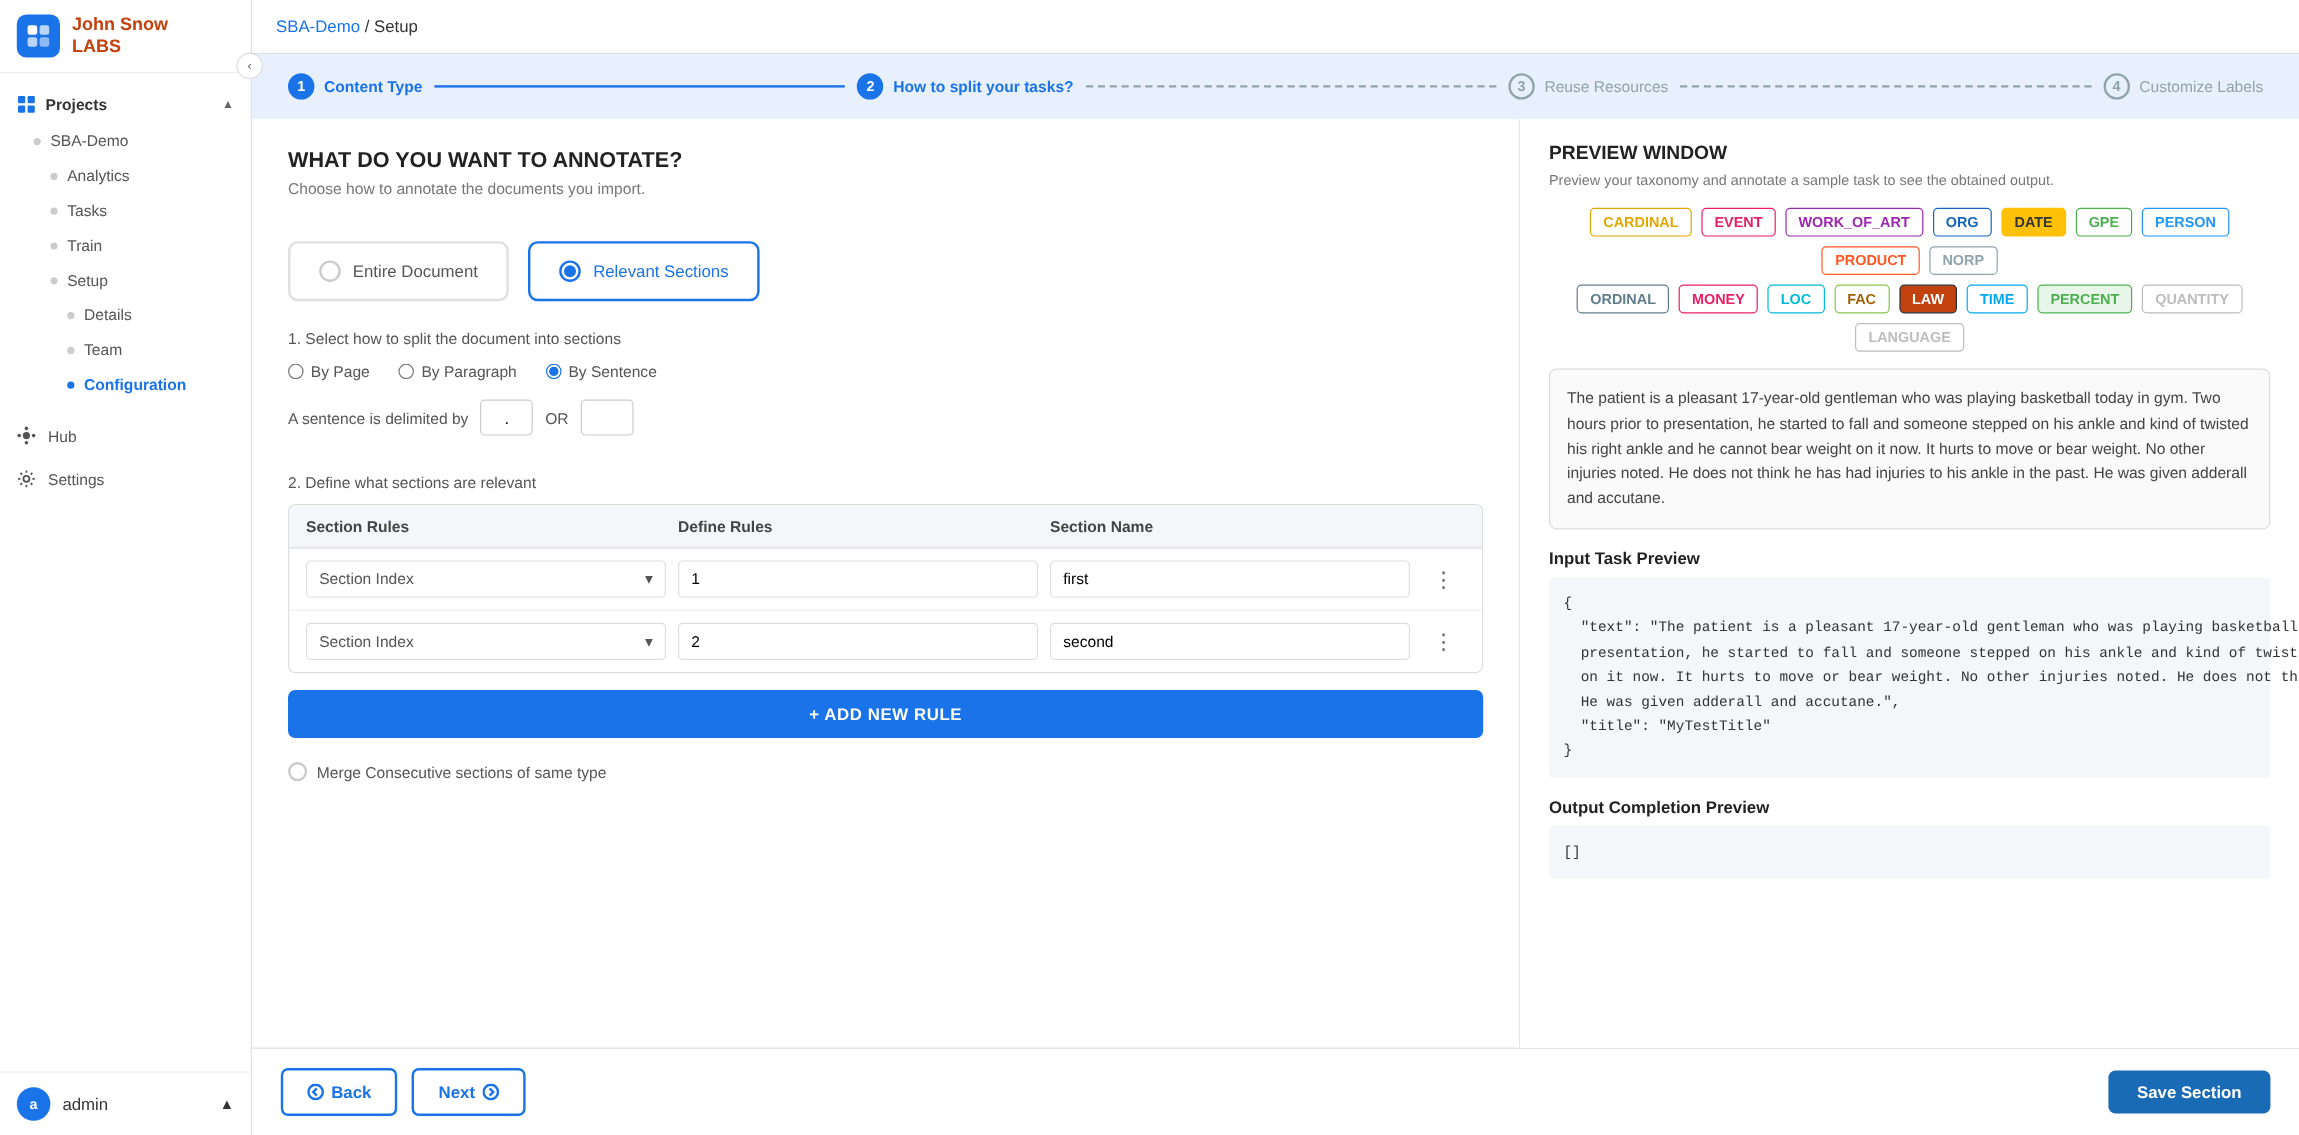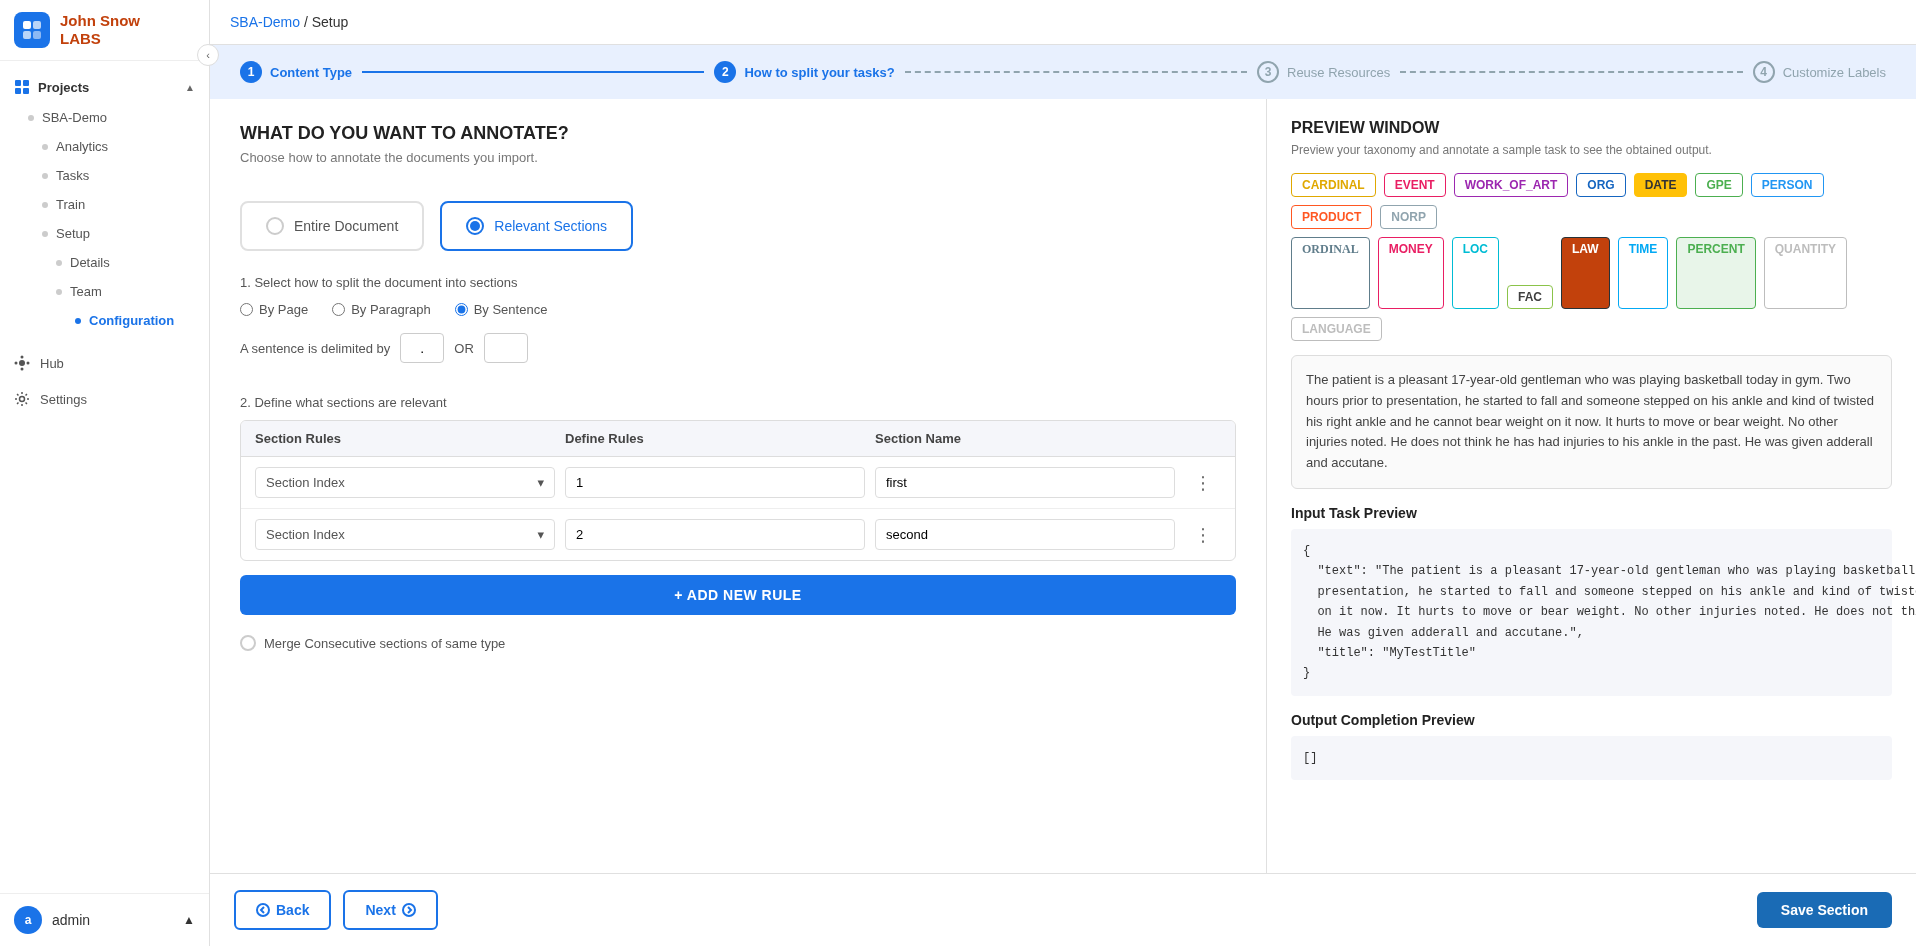--- a/index.html
+++ b/index.html
@@ -9,21 +9,21 @@
     .sidebar { width: 210px; background: #fff; border-right: 1px solid #e0e0e0; display: flex; flex-direction: column; height: 946px; flex-shrink: 0; }
     .logo-area { padding: 12px 14px; display: flex; align-items: center; gap: 10px; border-bottom: 1px solid #eee; }
     .logo-icon { width: 36px; height: 36px; background: #1a73e8; border-radius: 8px; display: flex; align-items: center; justify-content: center; color: white; font-weight: bold; font-size: 12px; }
     .logo-text { font-weight: 700; color: #c2410c; font-size: 15px; line-height: 1.2; }
 
     .nav-section { padding: 10px 0; flex: 1; }
     .nav-group-label { padding: 8px 14px; font-size: 13px; font-weight: 600; color: #333; display: flex; align-items: center; justify-content: space-between; cursor: pointer; }
     .nav-group-label .chevron { font-size: 10px; color: #666; }
     .nav-item { padding: 7px 14px 7px 28px; font-size: 13px; color: #555; cursor: pointer; display: flex; align-items: center; gap: 8px; }
     .nav-item.sub { padding-left: 42px; }
-    .nav-item.sub.active { color: #1a73e8; font-weight: 600; margin-left: 19px; }
+    .nav-item.sub.active { color: #1a73e8; font-weight: 600; }
     .nav-item .dot { width: 6px; height: 6px; border-radius: 50%; background: #ccc; flex-shrink: 0; }
     .nav-item .dot.active { background: #1a73e8; }
     .nav-main-item { padding: 10px 14px; font-size: 13px; color: #555; cursor: pointer; display: flex; align-items: center; gap: 10px; }
 
     .sidebar-footer { padding: 12px 14px; border-top: 1px solid #eee; display: flex; align-items: center; gap: 10px; }
     .avatar { width: 28px; height: 28px; border-radius: 50%; background: #1a73e8; color: white; display: flex; align-items: center; justify-content: center; font-size: 12px; font-weight: 600; }
     .sidebar-collapse { position: absolute; left: 197px; top: 44px; width: 22px; height: 22px; background: white; border: 1px solid #ddd; border-radius: 50%; display: flex; align-items: center; justify-content: center; cursor: pointer; font-size: 11px; color: #666; z-index: 10; }
 
     
     .main { flex: 1; display: flex; flex-direction: column; overflow: hidden; }
@@ -97,35 +97,35 @@
     .btn-back { padding: 10px 20px; border: 2px solid #1a73e8; color: #1a73e8; background: white; border-radius: 6px; font-size: 14px; font-weight: 600; cursor: pointer; display: flex; align-items: center; gap: 6px; }
     .btn-next { padding: 10px 20px; border: 2px solid #1a73e8; color: #1a73e8; background: white; border-radius: 6px; font-size: 14px; font-weight: 600; cursor: pointer; display: flex; align-items: center; gap: 6px; text-align: center; }
     .btn-save { padding: 10px 24px; background: #1a6bb5; color: white; border: none; border-radius: 6px; font-size: 14px; font-weight: 600; cursor: pointer; margin-left: auto; }
 
     
     .right-panel { width: 650px; background: #fff; border-left: 1px solid #e0e0e0; padding: 20px 24px; overflow-y: auto; flex-shrink: 0; }
     .preview-title { font-size: 16px; font-weight: 700; color: #222; margin-bottom: 6px; }
     .preview-subtitle { font-size: 12px; color: #777; margin-bottom: 16px; }
 
     
-    .tag-row { display: flex; flex-wrap: wrap; gap: 8px; margin-bottom: 8px; }
+    .tag-row { display: flex; flex-wrap: wrap; gap: 8px; margin-bottom: 8px; justify-content: center; }
     .tag { padding: 4px 10px; border-radius: 4px; font-size: 12px; font-weight: 600; border: 1.5px solid; cursor: pointer; }
     .tag.cardinal { border-color: #e0a800; color: #e0a800; }
     .tag.event { border-color: #e91e63; color: #e91e63; }
     .tag.work_of_art { border-color: #9c27b0; color: #9c27b0; }
     .tag.org { border-color: #1565c0; color: #1565c0; }
     .tag.date { border-color: #fff; color: #333; background: #ffc107; border-color: #ffc107; }
     .tag.gpe { border-color: #4caf50; color: #4caf50; }
     .tag.person { border-color: #2196f3; color: #2196f3; }
     .tag.product { border-color: #ff5722; color: #ff5722; }
     .tag.norp { border-color: #90a4ae; color: #90a4ae; }
-    .tag.ordinal { border-color: #607d8b; color: #607d8b; font-family: Liberation Serif, serif; }
+    .tag.ordinal { border-color: #607d8b; color: #607d8b; }
     .tag.money { border-color: #e91e63; color: #e91e63; }
     .tag.loc { border-color: #00bcd4; color: #00bcd4; }
-    .tag.fac { border-color: #8bc34a; color: #404040; margin-top: 48px; }
+    .tag.fac { border-color: #8bc34a; color: #a16207; }
     .tag.law { border-color: #fff; color: #fff; background: #c2410c; border-color: #263238; }
     .tag.time { border-color: #03a9f4; color: #03a9f4; }
     .tag.percent { border-color: #4caf50; color: #4caf50; background: #e8f5e9; }
     .tag.quantity { border-color: #bdbdbd; color: #bdbdbd; }
     .tag.language { border-color: #bdbdbd; color: #bdbdbd; }
 
     
     .sample-text-box { border: 1px solid #ddd; border-radius: 6px; padding: 14px; font-size: 13px; color: #444; line-height: 1.6; margin-bottom: 16px; background: #fafafa; }
 
     

